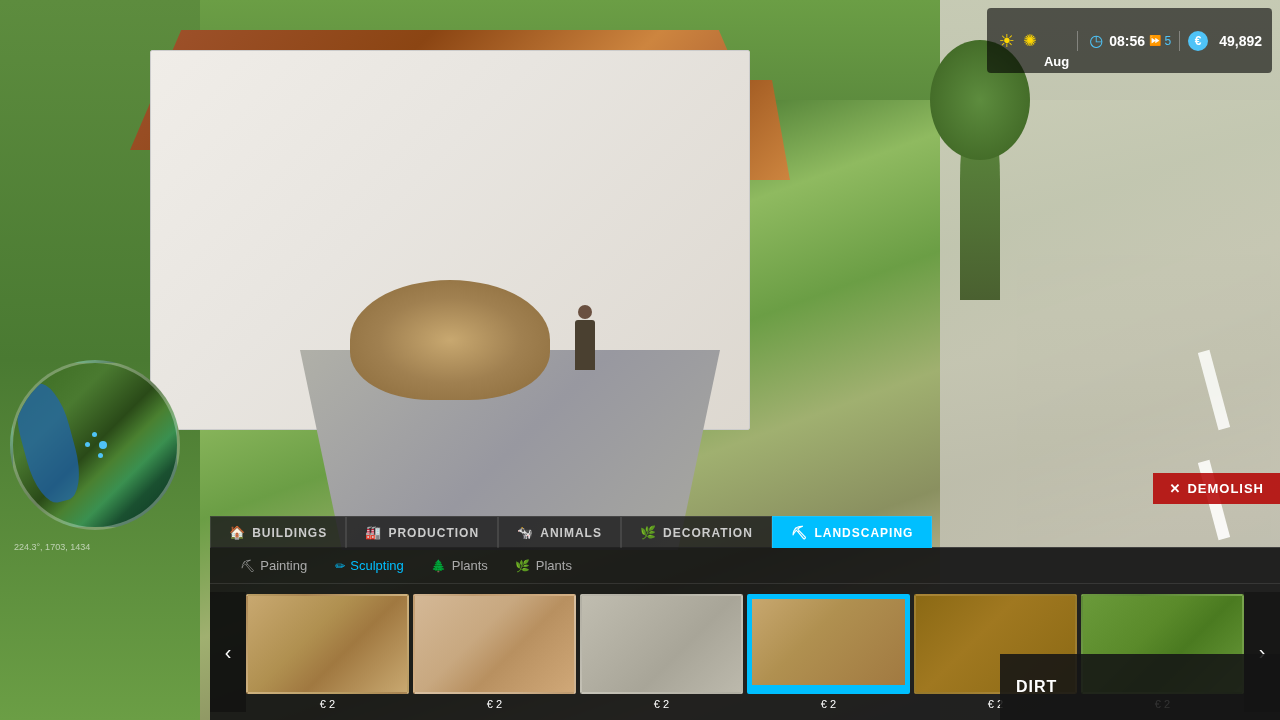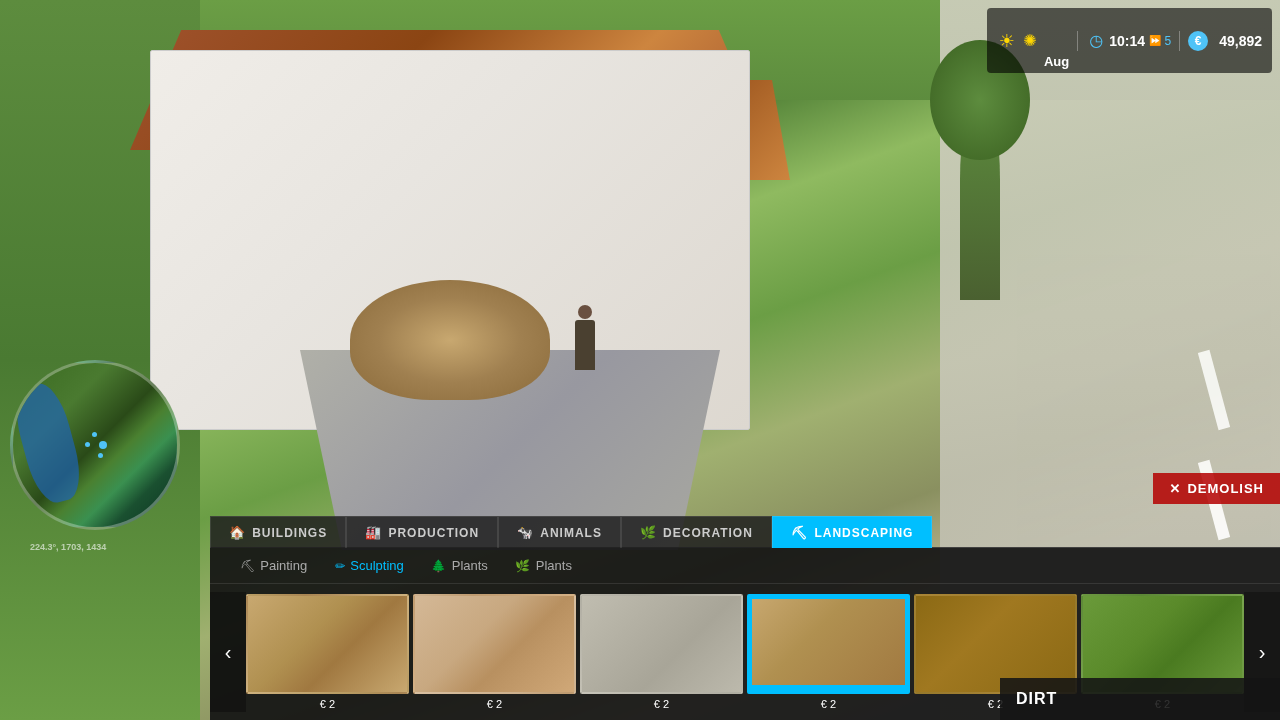--- a/index.html
+++ b/index.html
@@ -413,21 +413,21 @@
       background: #00BFFF;
     }
 
     
     .info-panel {
       position: absolute;
       right: 0;
       bottom: 0;
       width: 280px;
       background: rgba(20,20,20,0.88);
-      padding: 12px 16px;
+      padding: 24px 16px;
       color: white;
     }
 
     .info-title {
       font-size: 16px;
       font-weight: bold;
       color: white;
       letter-spacing: 1px;
       text-transform: uppercase;
     }
@@ -526,41 +526,41 @@
     <div class="hud-item">
       <span class="hud-icon sun-icon">☀</span>
       <span class="hud-icon sun-icon" style="font-size:16px;color:#FFD700;">✺</span>
     </div>
     <div class="hud-item">
       <span style="color:white;font-size:13px;font-weight:bold;margin-top:42px;">Aug</span>
     </div>
     <div class="divider"></div>
     <div class="hud-item">
       <span class="hud-icon" style="color:#4FC3F7;font-size:16px;">◷</span>
-      <span class="time-display">10:14</span>
+      <span class="time-display">08:56</span>
     </div>
     <div class="hud-item speed-indicator">
       <span style="color:#4FC3F7;font-size:10px;">⏩</span>
       <span>5</span>
     </div>
     <div class="divider"></div>
     <div class="hud-item">
       <div class="euro-icon">€</div>
       <span class="money-display">49,892</span>
     </div>
   </div>
 
   <div class="minimap">
     <div class="minimap-river"></div>
     <div class="minimap-marker"></div>
     <div class="minimap-dot" style="top:42%;left:48%;background:#4FC3F7;"></div>
     <div class="minimap-dot" style="top:55%;left:52%;background:#4FC3F7;"></div>
     <div class="minimap-dot" style="top:48%;left:44%;background:#4FC3F7;"></div>
   </div>
-  <div class="coords-text" style="bottom:168px;left:30px;font-weight:bold;">224.3°, 1703, 1434</div>
+  <div class="coords-text" style="bottom:168px;left:14px;">224.3°, 1703, 1434</div>
 
 </div>
 
 <div id="bottom-panel">
 
   <div style="position:relative;">
     <div class="demolish-btn">
       <span>✕</span>
       <span>DEMOLISH</span>
     </div>

